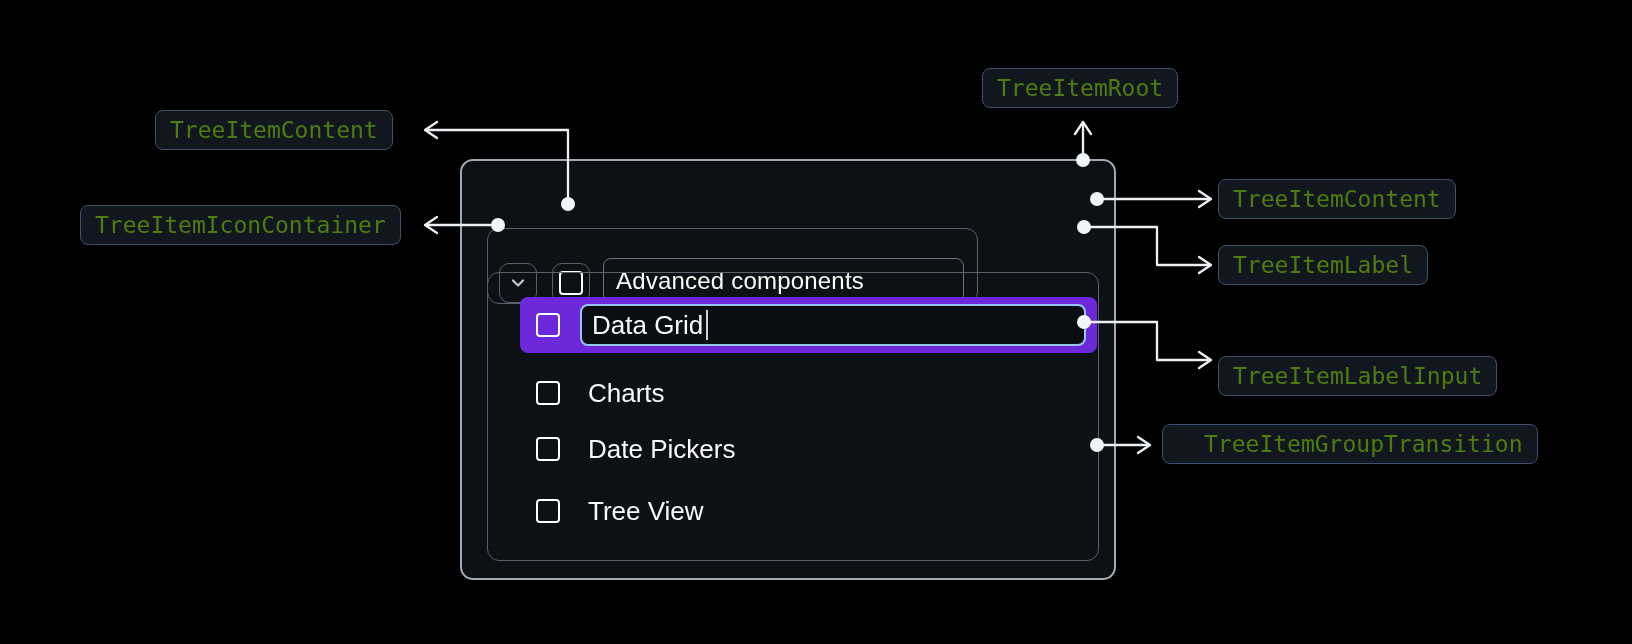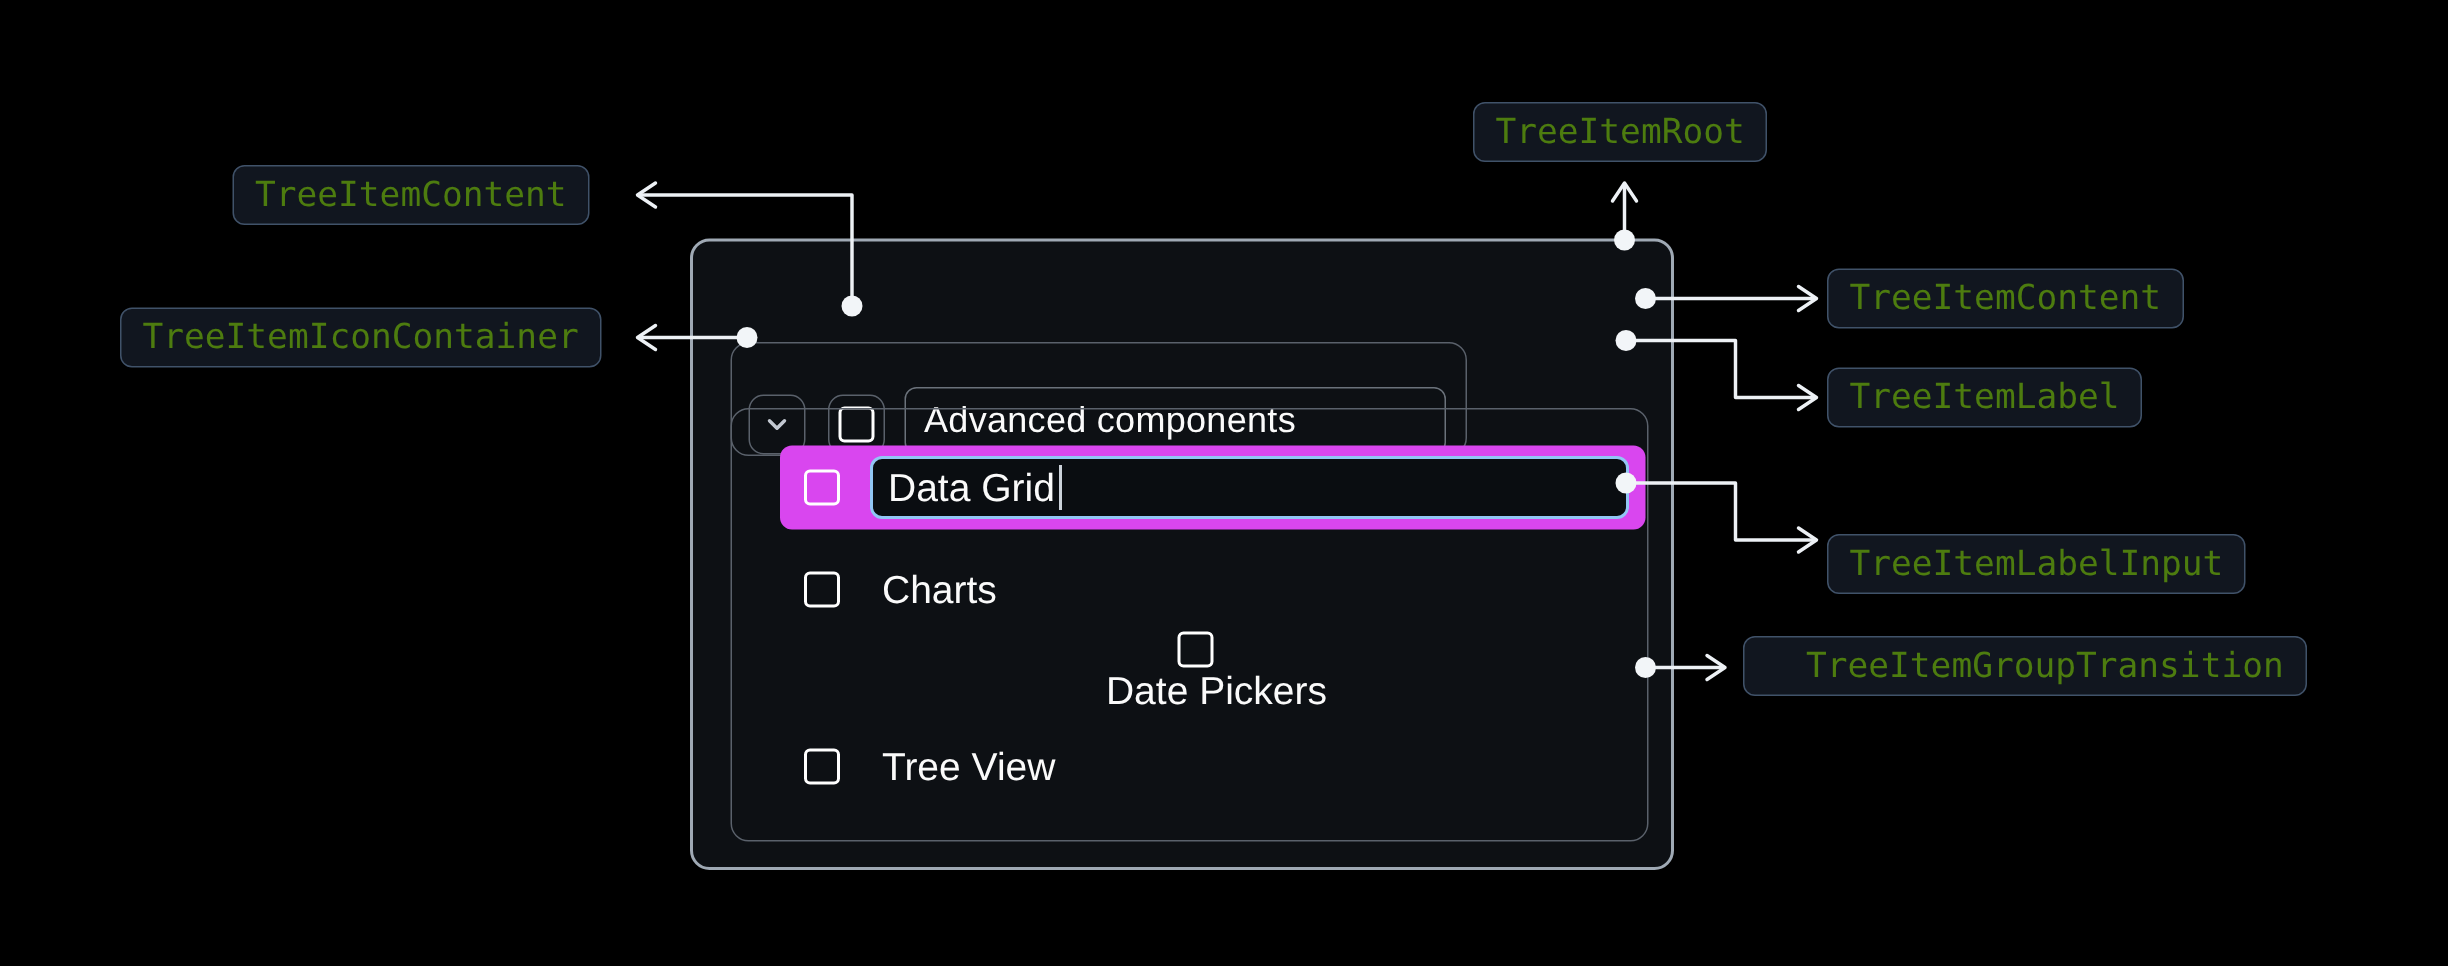--- a/index.html
+++ b/index.html
@@ -41,21 +41,21 @@
   .group-box{
     position:absolute;left:25px;top:111px;width:612px;height:289px;
     border:1.5px solid #5a616b;border-radius:12px;box-sizing:border-box;
   }
   .row{
     position:absolute;left:32px;width:577px;height:56px;border-radius:8px;
     box-sizing:border-box;display:flex;align-items:center;padding:0 11px 0 16px;
     color:#fafafa;font-size:26px;
   }
   .row .checkbox{margin-right:28px;}
-  .row-editing{background:#d946ef;}
+  .row-editing{background:#6d28d9;}
   .row-editing .checkbox{margin-right:20px;}
   .label-input{
     flex:1;height:42px;border:2px solid #92c6f5;border-radius:8px;
     background:#0a0d11;box-sizing:border-box;display:flex;align-items:center;
     padding-left:10px;color:#fafafa;font-size:26px;
   }
   .caret{width:2px;height:30px;background:#ccd2da;margin-left:3px;flex:0 0 auto;}
 
   
   .badge{
@@ -99,21 +99,21 @@
           <span>Data Grid</span>
           <span class="caret"></span>
         </div>
       </div>
 
       <div class="row" style="top:92px;text-align:right;">
         <div class="checkbox"></div>
         <span>Charts</span>
       </div>
 
-      <div class="row" style="top:148px;flex-direction:column;">
+      <div class="row" style="top:148px;">
         <div class="checkbox"></div>
         <span>Date Pickers</span>
       </div>
 
       <div class="row" style="top:210px;">
         <div class="checkbox"></div>
         <span>Tree View</span>
       </div>
 
     </div>

